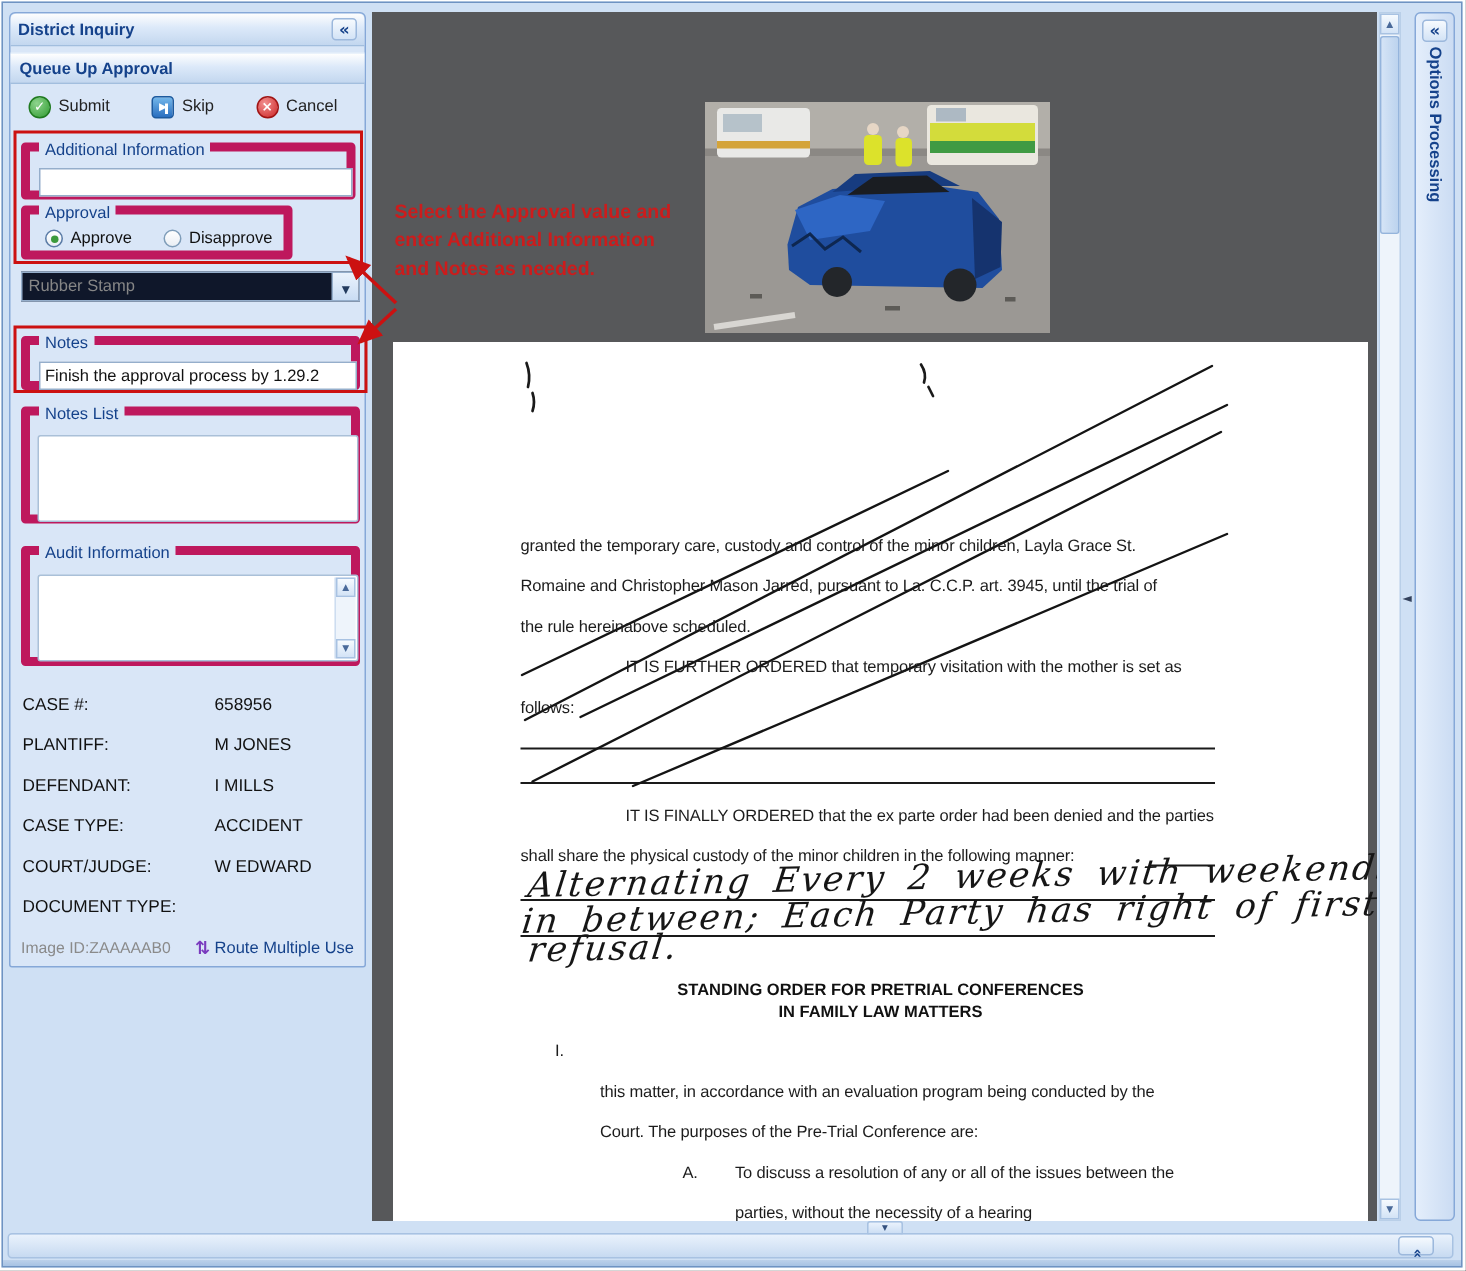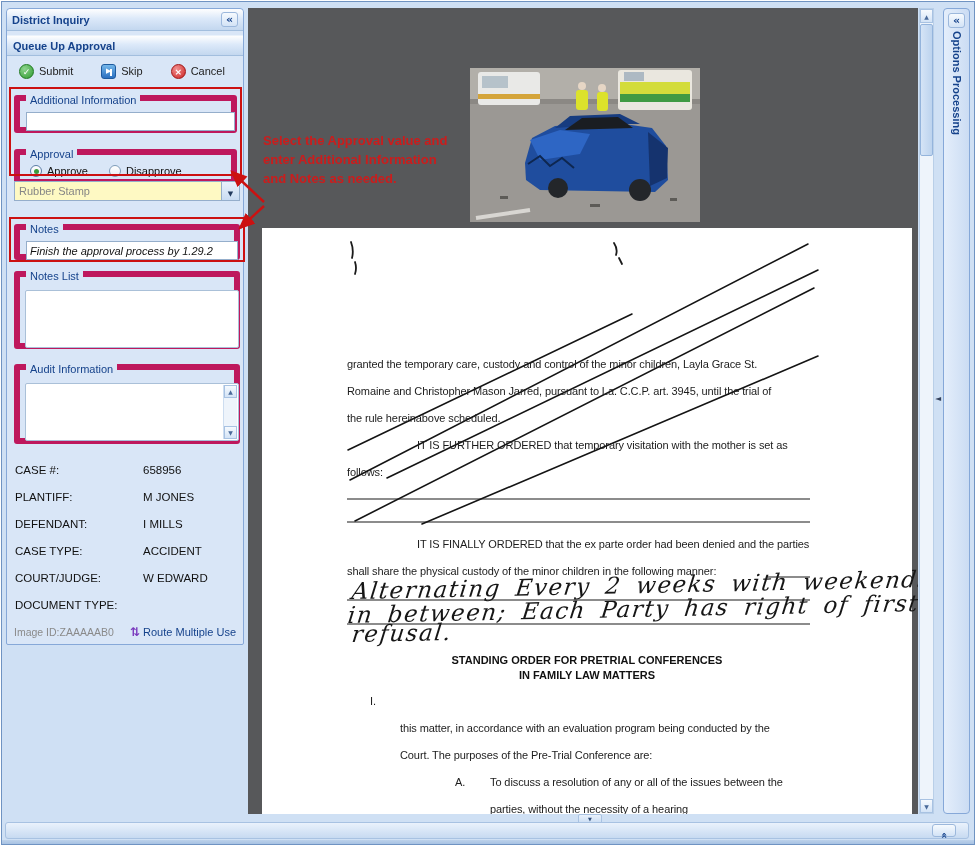--- a/index.html
+++ b/index.html
@@ -16,35 +16,35 @@
   .tool-btn { display:flex; align-items:center; gap:5px; font-size:11px; color:#222; cursor:pointer; }
   .icon-circle { width:15px; height:15px; border-radius:50%; color:#fff; font-size:9px; line-height:14px; text-align:center; font-weight:bold; font-family:"DejaVu Sans",sans-serif; }
   .icon-submit { background:radial-gradient(circle at 35% 30%, #8ed48e, #2f9b2f); border:1px solid #1f7a1f; }
   .icon-cancel { background:radial-gradient(circle at 35% 30%, #f29090, #cc2525); border:1px solid #a01414; }
   .icon-skip { position:relative; width:15px; height:15px; background:linear-gradient(#74b7ea,#2a6fc0); border:1px solid #1d5a9e; border-radius:3px; color:#fff; font-size:7px; line-height:13px; text-align:center; font-family:"DejaVu Sans",sans-serif; }
   .icon-skip::after { content:""; position:absolute; right:3px; top:4px; width:2px; height:7px; background:#fff; }
 
   .fs { position:absolute; border:6px solid #be185d; border-radius:3px; }
   .fs .legend { position:absolute; top:-7px; left:6px; background:#d9e6f7; padding:0 4px; font-size:11px; color:#15428b; }
   .fs-additional { left:7px; top:86px; width:223px; height:38px; }
-  .fs-approval   { left:7px; top:140px; width:223px; height:36px; }
+  .fs-approval   { left:7px; top:128px; width:181px; height:36px; }
   .fs-notes      { left:7px; top:215px; width:226px; height:36px; }
   .fs-noteslist  { left:7px; top:262px; width:226px; height:78px; }
   .fs-audit      { left:7px; top:355px; width:226px; height:80px; }
 
   .text-input { position:absolute; left:6px; top:11px; width:209px; height:19px; border:1px solid #95aecb; background:#fff; font-size:11px; font-family:"Liberation Sans",sans-serif; padding:0 3px; color:#111; }
-  .fs-notes .text-input { width:212px;font-style:italic; }
+  .fs-notes .text-input { width:212px; }
 
   .radio-row { position:absolute; left:10px; top:10px; display:flex; gap:21px; align-items:center; }
   .radio-item { display:flex; align-items:center; gap:5px; font-size:11px; color:#111; cursor:pointer; }
   .radio { width:12px; height:12px; border-radius:50%; border:1px solid #7f9db9; background:linear-gradient(#fff,#e9eef4); display:inline-block; position:relative; }
   .radio.selected { border-color:#5a7ba6; }
   .radio.selected::after { content:""; position:absolute; left:3px; top:3px; width:5px; height:5px; border-radius:50%; background:#3c9a3c; }
 
-  .dropdown { position:absolute; left:7px; top:172px; width:226px; height:20px; border:1px solid #95aecb; background:#fef9c3; display:flex; }
+  .dropdown { position:absolute; left:7px; top:172px; width:226px; height:20px; border:1px solid #95aecb; background:#0f172a; display:flex; }
   .dd-value { flex:1; font-size:11px; color:#868686; line-height:18px; padding:0 4px; }
   .dd-btn { width:18px; height:18px; background:linear-gradient(#eaf2fc,#c9dcf3); border-left:1px solid #95aecb; text-align:center; cursor:pointer; }
   .dd-arrow { font-size:7px; color:#223a5e; line-height:18px; font-family:"DejaVu Sans",sans-serif; }
 
   .inner-box { position:absolute; left:5px; top:13px; width:214px; height:58px; background:#fff; border:1px solid #aac0d8; border-radius:2px; }
   .mini-scroll { position:absolute; right:1px; top:1px; width:14px; height:54px; background:#eef4fb; border-left:1px solid #cdddf0; }
   .mini-arrow { position:absolute; left:0; width:13px; height:13px; background:linear-gradient(#f6fafe,#d3e3f6); border:1px solid #a8c2e2; color:#4a6a9a; font-size:6px; line-height:12px; text-align:center; font-family:"DejaVu Sans",sans-serif; cursor:pointer; }
   .ma-up{ top:0; } .ma-down{ bottom:0; }
 
   .red-box { position:absolute; border:2px solid #cc1111; z-index:6; pointer-events:none; }

